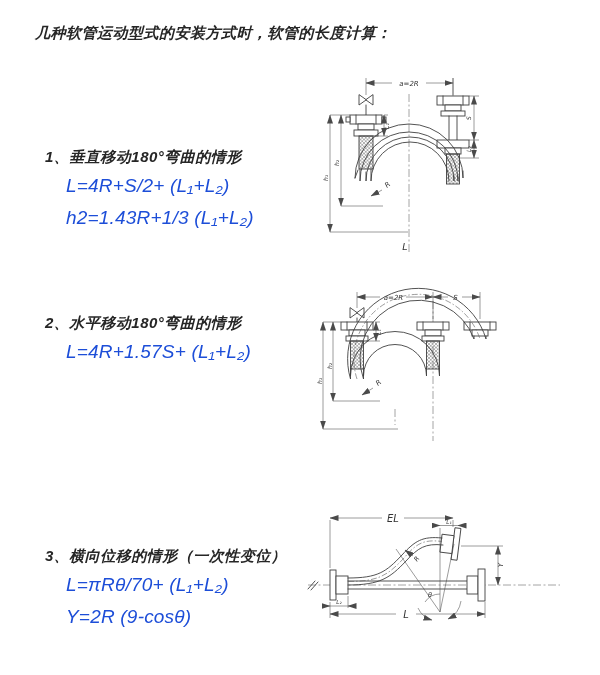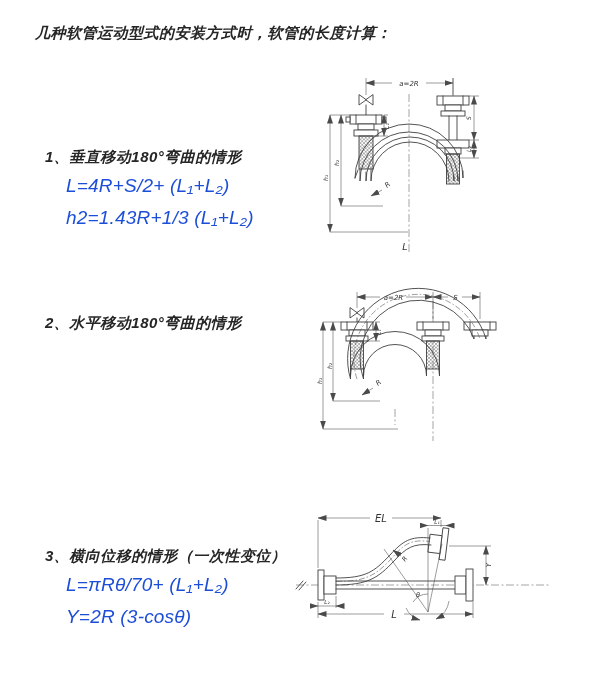--- a/index.html
+++ b/index.html
@@ -9,21 +9,21 @@
   }
   .title{
     position:absolute;left:35px;top:24px;font-size:15px;font-weight:600;
     letter-spacing:0.5px;color:#262626;
   }
   .section{position:absolute;left:45px;}
   .section .heading{font-size:15px;font-weight:600;color:#262626;letter-spacing:0.5px;margin:0 0 9px 0;}
   .section .formula{font-size:19px;color:#1d4ed8;margin:0 0 12px 21px;line-height:20px;letter-spacing:0.2px;}
   #sec1{top:112px;margin-top:36px;} #sec2{top:306px;margin-top:8px;} #sec3{top:523px;margin-top:24px;}
   .dwg{position:absolute;}
-  #d1{left:308px;top:66px;} #d2{left:310px;top:281px;} #d3{left:286px;top:498px;}
+  #d1{left:308px;top:66px;} #d2{left:310px;top:281px;} #d3{left:298px;top:498px;}
   svg{display:block;}
   svg .ln{stroke:#3f3f3f;stroke-width:0.9;fill:none;stroke-linecap:round;}
   svg .fit{stroke:#3f3f3f;stroke-width:0.9;fill:#ffffff;}
   svg .dim{stroke:#4a4a4a;stroke-width:0.55;fill:none;}
   svg .cl{stroke:#5a5a5a;stroke-width:0.55;fill:none;stroke-dasharray:8 2.5 2 2.5;}
   svg .cld{stroke:#5a5a5a;stroke-width:0.6;fill:none;stroke-dasharray:6 2 1.5 2;}
   svg text{font-family:"DejaVu Sans","Liberation Sans",sans-serif;fill:#333;}
 </style>
 </head>
 <body>
@@ -33,26 +33,27 @@
   <div class="title">几种软管运动型式的安装方式时，软管的长度计算：</div>
 
   <div class="section" id="sec1">
     <div class="heading">1、垂直移动180°弯曲的情形</div>
     <div class="formula">L=4R+S/2+ (L₁+L₂)</div>
     <div class="formula">h2=1.43R+1/3 (L₁+L₂)</div>
   </div>
 
   <div class="section" id="sec2">
     <div class="heading">2、水平移动180°弯曲的情形</div>
+    <div class="formula">L=4R+1.57S+ (L₁+L₂)</div>
   </div>
 
   <div class="section" id="sec3">
     <div class="heading">3、横向位移的情形（一次性变位）</div>
     <div class="formula">L=πRθ/70+ (L₁+L₂)</div>
-    <div class="formula">Y=2R (3-cosθ)</div>
+    <div class="formula">Y=2R (9-cosθ)</div>
   </div>
 
   <div class="dwg" id="d1">
   <svg width="230" height="198" viewBox="0 0 230 198">
     <defs>
       <marker id="ar1" markerWidth="9" markerHeight="6" refX="8.5" refY="3" orient="auto-start-reverse" markerUnits="userSpaceOnUse">
         <path d="M0,0 L9,3 L0,6 Z" fill="#4a4a4a"></path>
       </marker>
       <pattern id="pat1" patternUnits="userSpaceOnUse" width="3.5" height="3.5">
         <path d="M0,0 L3.5,3.5 M3.5,0 L0,3.5" stroke="#6a6a6a" stroke-width="0.5"></path>

